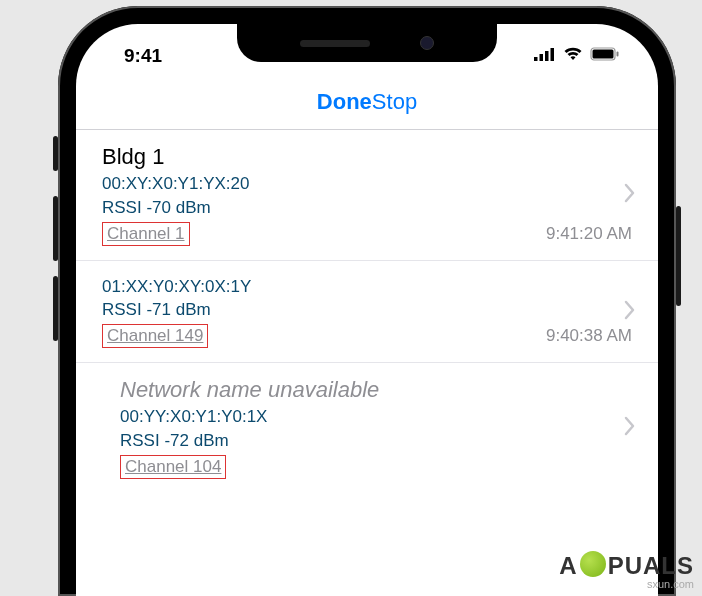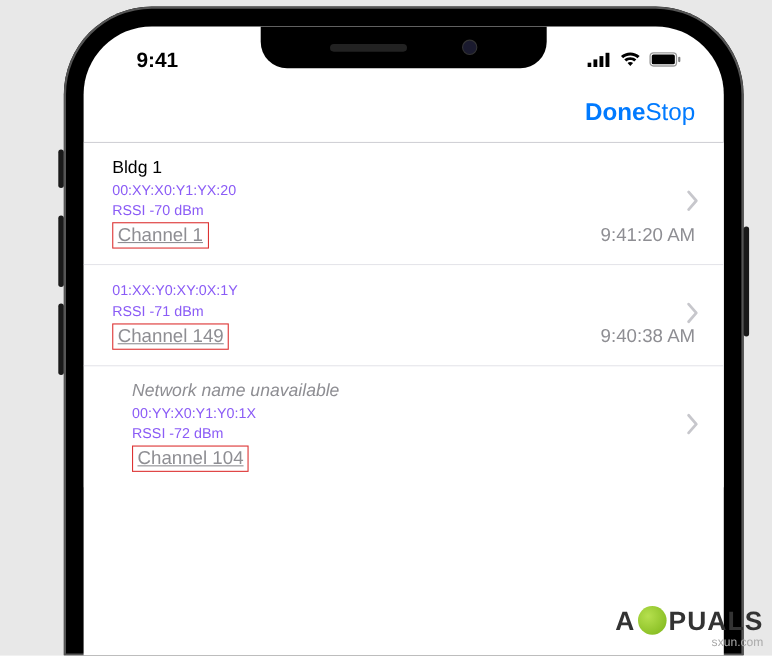--- a/index.html
+++ b/index.html
@@ -86,51 +86,51 @@
     }
     .status-right {
       display: flex;
       align-items: center;
       gap: 7px;
       margin-right: 6px;
     }
     .nav-bar {
       height: 56px;
       display: flex;
-      justify-content: flex-end;
+      justify-content: center;
       align-items: center;
       padding: 0 26px;
       border-bottom: 1px solid #d1d1d6;
     }
     .nav-btn {
       font-size: 22px;
       font-weight: 600;
       color: #007aff;
       cursor: pointer;
     }
     .nav-btn.regular { font-weight: 400; }
     .list { background: #fff; }
     .row {
       position: relative;
       padding: 14px 26px 14px 26px;
       border-bottom: 1px solid #e5e5ea;
     }
     .row:last-child { border-bottom: none; padding-left: 44px; }
     .row-title {
-      font-size: 16px;
+      font-size: 22px;
       color: #000;
       margin-bottom: 2px;
     }
     .row-title.unavailable {
       color: #8e8e93;
       font-style: italic;
     }
     .row-sub {
-      font-size: 13px;
-      color: #8b5cf6;
+      font-size: 17px;
+      color: #0c4a6e;
       line-height: 1.4;
     }
     .row-bottom {
       display: flex;
       justify-content: space-between;
       align-items: center;
       margin-top: 2px;
     }
     .channel-box {
       display: inline-block;

